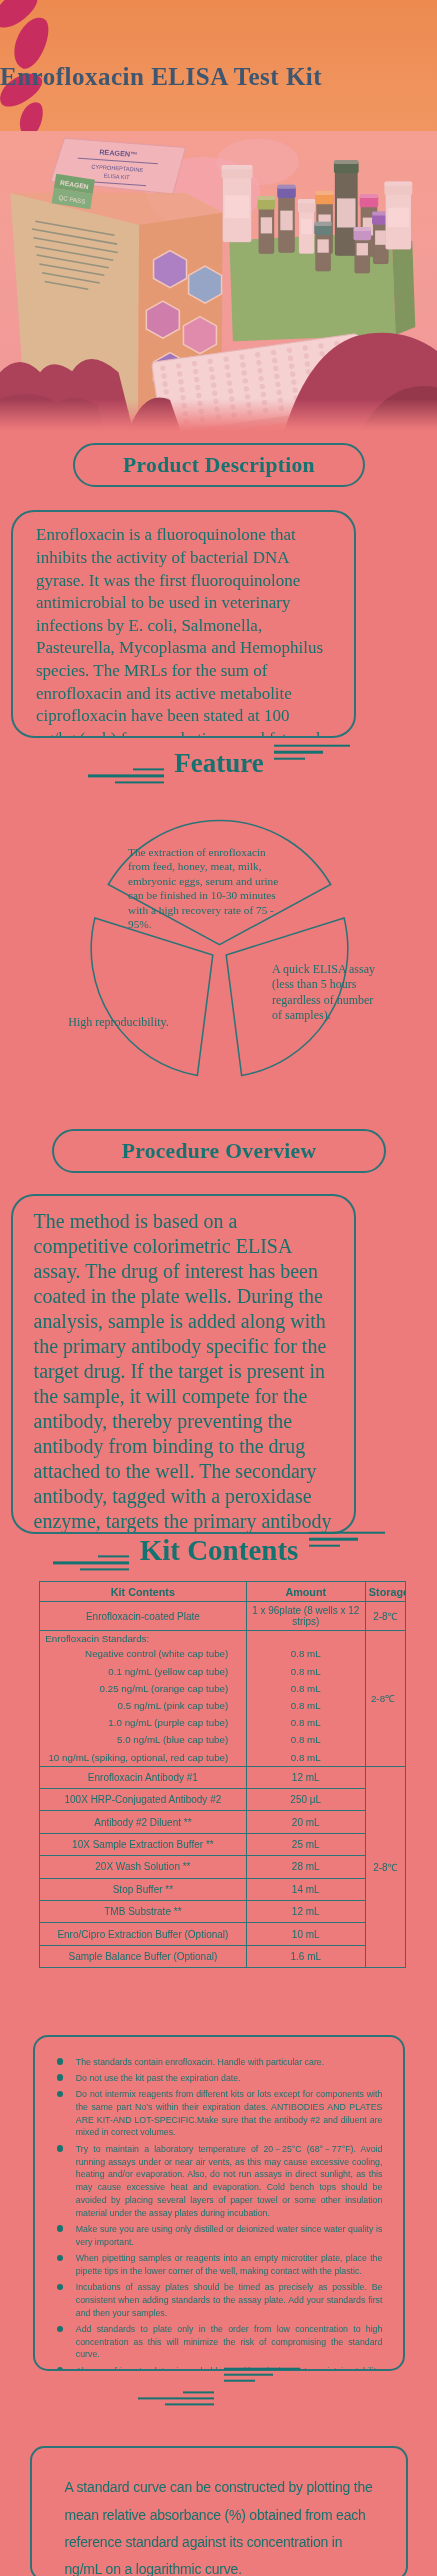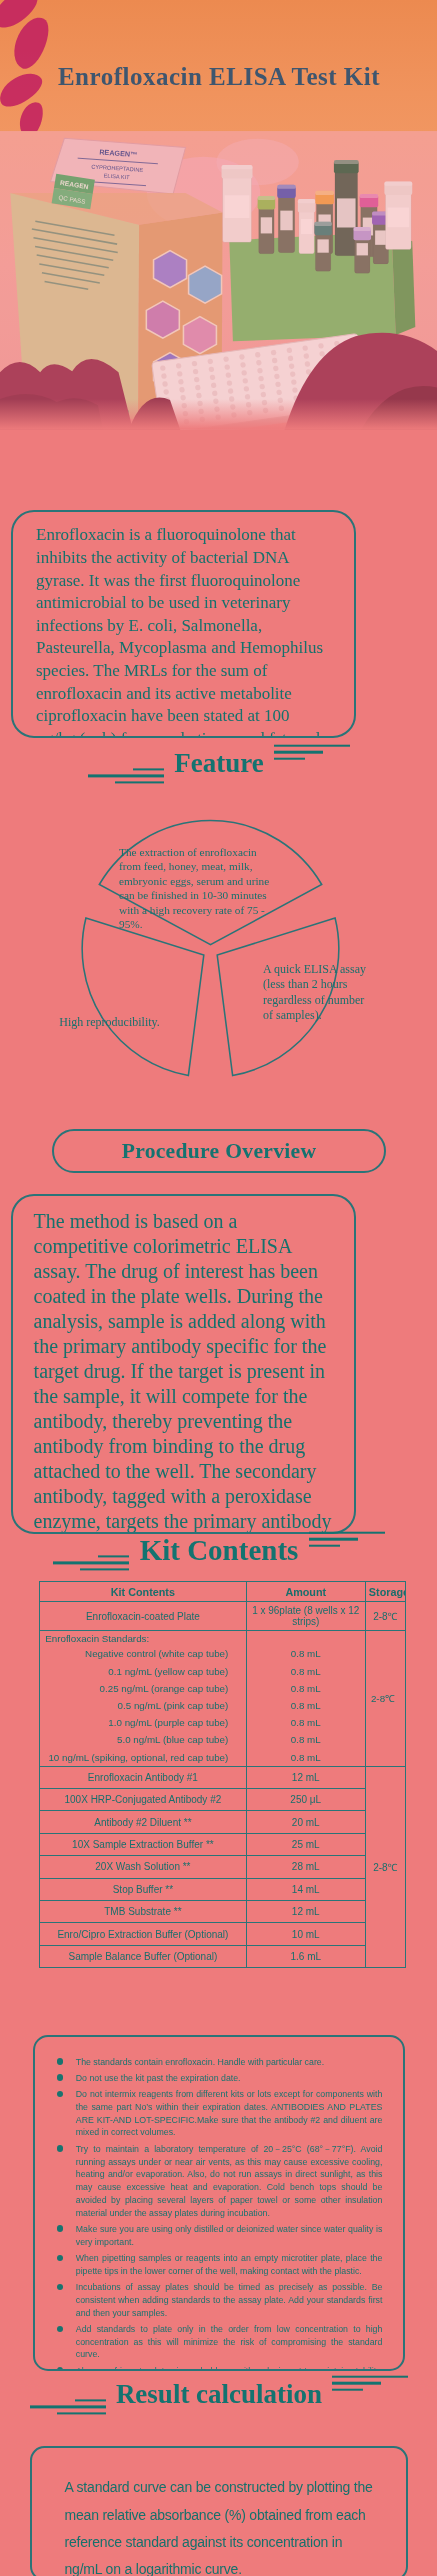--- a/index.html
+++ b/index.html
@@ -1,21 +1,21 @@
 <!DOCTYPE html>
 <html style="font-size:8.2px"><head>
 <meta charset="utf-8">
 <style>
   html,body{margin:0;padding:0;}
   .page{position:relative;width:438px;height:2981px;background:#ee7b7c;overflow:hidden;
         font-family:"Liberation Serif",serif;}
   
   .hero{position:absolute;top:0;left:0;width:438px;height:309px;
         background:linear-gradient(180deg,#ec8a50 0%,#f0935d 30%,#f29a66 60%,#f3a178 100%);}
-  .page-title{position:absolute;top:63px;left:0;width:438px;text-align:center;
+  .page-title{position:absolute;top:63px;left:0;width:438px;text-align:left;
         font-size:25px;font-weight:bold;color:#3e566f;letter-spacing:0.5px;z-index:5;}
   .leaf{position:absolute;background:#c22060;border-radius:52% 48% 55% 45%/60% 55% 45% 40%;
         opacity:.88;z-index:2;}
   .photo{position:absolute;top:131px;left:0;width:438px;height:299px;z-index:3;}
   .photo svg{display:block;}
   
   .pill{position:absolute;left:50%;transform:translateX(-50%);box-sizing:border-box;
         border:2.1px solid #2a7478;border-radius:36px;display:flex;align-items:center;
         justify-content:center;color:#147370;font-weight:bold;font-size:21.6px;
         letter-spacing:0.3px;background:transparent;z-index:4;}
@@ -23,21 +23,21 @@
   .tbox{position:absolute;left:11px;width:345px;box-sizing:border-box;border:2.1px solid #2a7478;
         border-radius:23px;color:#15716c;overflow:hidden;}
   
   .bighead{position:absolute;left:0;width:438px;display:flex;justify-content:center;
         align-items:center;gap:10.3px;color:#147370;font-weight:bold;}
   .deco{display:flex;flex-direction:column;gap:4.1px;}
   .deco i{display:block;height:2.1px;background:#147370;}
   .deco.left{align-items:flex-end;transform:translateY(12.4px);}
   .deco.right{align-items:flex-start;transform:translateY(-11.3px);}
   
-  .diagram{position:absolute;left:48px;top:815px;width:325px;height:278px;font-family:Liberation Serif, serif;}
+  .diagram{position:absolute;left:57px;top:815px;width:325px;height:278px;font-family:Liberation Serif, serif;}
   .diagram svg{position:absolute;left:0;top:0;}
   .slice-text{position:absolute;color:#18706d;line-height:1.28;}
   
   .kit-table-wrap{position:absolute;left:39px;top:1581px;width:367px;}
   table.kit{width:100%;border-collapse:collapse;table-layout:fixed;
         font-family:"Liberation Sans",sans-serif;color:#186f6c;}
   table.kit td{border:1.3px solid #2a7478;text-align:center;padding:2.6px 3.1px;font-size:10px;
         overflow:hidden;}
   table.kit thead td{font-weight:bold;font-size:10.8px;padding:3.6px 3.1px;}
   table.kit tr.grouplabel td{border-bottom:none;text-align:left;font-size:9.8px;padding:1.5px 5.2px;}
@@ -315,20 +315,23 @@
         <path d="M552,580 Q600,428 690,398 Q780,376 850,428 L850,580 Z" fill="#8f2544"></path>
         <path d="M700,580 Q760,478 850,498 L850,580 Z" fill="#6f1830"></path>
         <path d="M0,580 L0,520 Q60,498 110,526 Q150,508 190,532 L200,580 Z" fill="#7d1f3a" opacity=".85"></path>
       </g>
 
       <rect x="0" y="0" width="850" height="580" fill="#f2838e" opacity=".30"></rect>
       <rect x="0" y="520" width="850" height="60" fill="url(#fadeout)"></rect>
     </svg>
   </div>
 
+  <div class="pill" style="top:443px;width:292px;height:44px;">
+    <span>Product Description</span>
+  </div>
   <div class="tbox" style="top:510px;height:228px;padding:12.4px 23px;font-size:17px;line-height:1.33;">
     <span>Enrofloxacin is a fluoroquinolone that inhibits the activity of bacterial DNA gyrase. It was the first fluoroquinolone antimicrobial to be used in veterinary infections by E. coli, Salmonella, Pasteurella, Mycoplasma and Hemophilus species. The MRLs for the sum of enrofloxacin and its active metabolite ciprofloxacin have been stated at 100 μg/kg (ppb) for muscle tissue and fat, and 100 μg/kg (ppb) for milk.</span>
   </div>
 
   <div class="bighead" style="top:748px;font-size:27px;">
     <span class="deco left">
         <i style="width:31px;"></i>
         <i style="width:76px;"></i>
         <i style="width:49px;"></i>
       </span>
@@ -340,21 +343,21 @@
       </span>
   </div>
   <div class="diagram">
     <svg width="325" height="278" viewBox="0 0 630 540" fill="none" stroke="#2a7478" stroke-width="3">
       <path d="M99,135 A250,250 0 0 1 531,135 L315,252 Z"></path>
       <path d="M73,200 A250,250 0 0 0 272,506 L302,272 Z"></path>
       <path d="M557,200 A250,250 0 0 1 358,506 L328,272 Z"></path>
     </svg>
     <div class="slice-text" style="left:71px;top:30px;width:155px;font-size:11.3px;">The extraction of enrofloxacin from feed, honey, meat, milk, embryonic eggs, serum and urine can be finished in 10-30 minutes with a high recovery rate of 75 - 95%.</div>
     <div class="slice-text" style="left:11.3px;top:169px;width:129px;font-size:12px;margin-top:31px;">High reproducibility.</div>
-    <div class="slice-text" style="left:215px;top:147px;width:106px;font-size:12px;">A quick ELISA assay (less than 2 hours regardless of number of samples).</div>
+    <div class="slice-text" style="left:215px;top:147px;width:106px;font-size:12px;">A quick ELISA assay (less than 5 hours regardless of number of samples).</div>
   </div>
 
   <div class="pill" style="top:1129px;width:334px;height:44px;">
     <span>Procedure Overview</span>
   </div>
   <div class="tbox" style="top:1194px;height:340px;padding:13.4px 20.6px;font-size:20px;line-height:1.25;">
     <span>The method is based on a competitive colorimetric ELISA assay. The drug of interest has been coated in the plate wells. During the analysis, sample is added along with the primary antibody specific for the target drug. If the target is present in the sample, it will compete for the antibody, thereby preventing the antibody from binding to the drug attached to the well. The secondary antibody, tagged with a peroxidase enzyme, targets the primary antibody that is complexed to the drug coated on the plate wells. The resulting color intensity, after addition of substrate, has an inverse relationship with the target concentration in the sample.</span>
   </div>
 
   <div class="bighead" style="top:1534px;font-size:29px;">
@@ -504,21 +507,20 @@
         </li>
       </ul>
   </div>
 
   <div class="bighead" style="top:2379px;font-size:27px;">
     <span class="deco left">
         <i style="width:31px;"></i>
         <i style="width:76px;"></i>
         <i style="width:49px;"></i>
       </span>
-    <span>Result calculation</span>
     <span class="deco right">
         <i style="width:76px;"></i>
         <i style="width:49px;"></i>
         <i style="width:31px;"></i>
       </span>
   </div>
   <div class="tbox result-box" style="top:2446px;height:135px;left:30px;width:378px;">
     <p>A standard curve can be constructed by plotting the mean relative absorbance (%) obtained from each reference standard against its concentration in ng/mL on a logarithmic curve.</p>
     <div class="formula">
 

